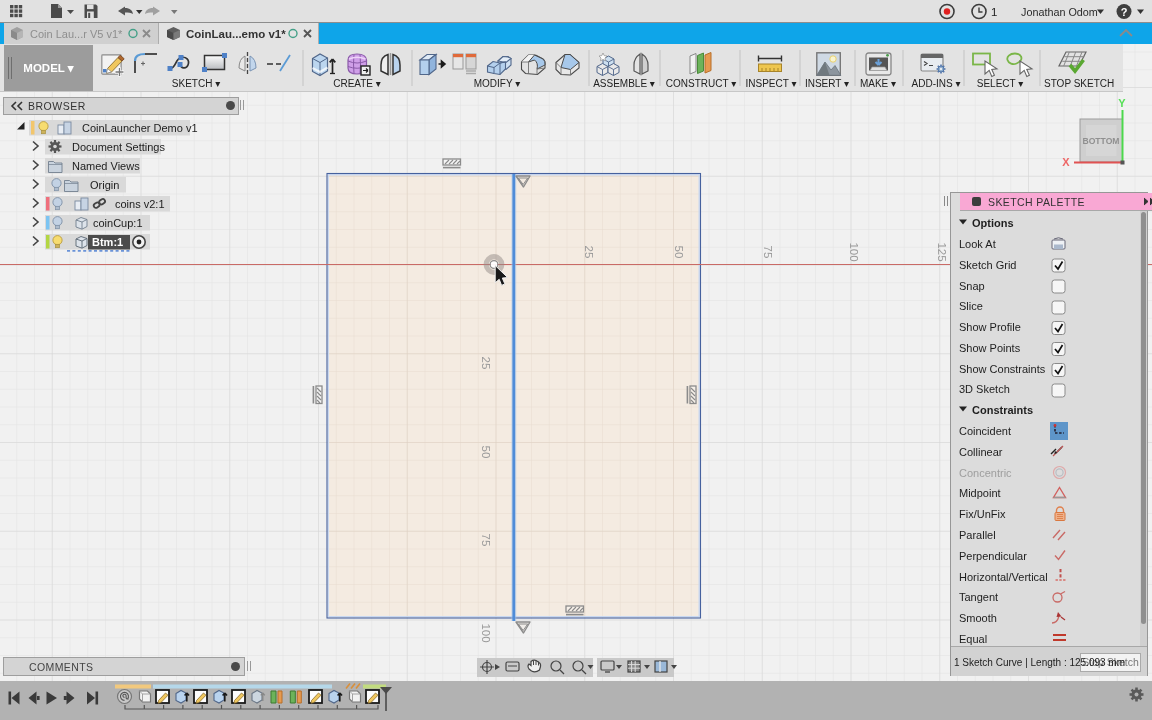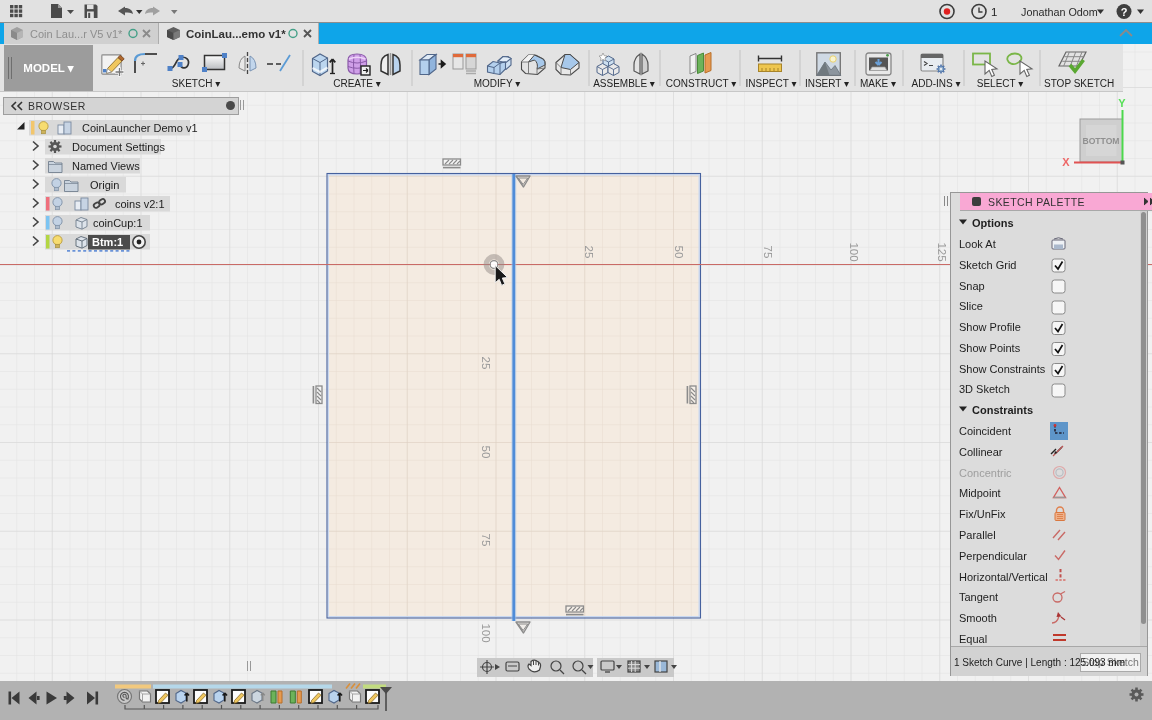--- a/index.html
+++ b/index.html
@@ -651,20 +651,24 @@
 
   <div class="abs" style="left:189px;top:18px;width:7px;height:435px;background:#d0d0d0"></div>
   <div class="abs" style="left:190px;top:19px;width:5px;height:412px;background:#8f8f8f;border-radius:3px"></div>
 
   <div class="abs" style="left:0;top:453px;width:100%;height:29px;background:#d2d2d2;border-top:1px solid #a8a8a8">
     <div class="abs" style="left:129px;top:6px;width:61px;height:19px;background:#f3f3f3;border:1px solid #aaa;box-sizing:border-box;font-size:10.5px;color:#777;text-align:center;line-height:17px;white-space:nowrap">Stop Sketch</div>
     <div class="abs" style="left:3px;top:10px;font-size:10px;font-weight:normal;color:#222;white-space:nowrap">1 Sketch Curve | Length : 125.093 mm</div>
   </div>
 </div>
 
+<div class="abs" style="left:3px;top:657px;width:240px;height:17px;background:#d4d4d4;border:1px solid #9e9e9e">
+  <div class="abs" style="left:25px;top:3px;font-size:10.5px;color:#444;letter-spacing:0.4px">COMMENTS</div>
+  <div class="abs" style="left:227px;top:4px;width:9px;height:9px;border-radius:50%;background:#4a4a4a"></div>
+</div>
 <div class="abs" style="left:247px;top:661px;width:1px;height:10px;background:#999"></div>
 <div class="abs" style="left:250px;top:661px;width:1px;height:10px;background:#999"></div>
 
 <div class="abs" style="left:0;top:681px;width:1152px;height:39px;background:#b2b2b2">
   <svg class="abs" style="left:0;top:0" width="1152" height="39" id="tlicons">
 
     <g fill="#3a3a3a">
       <path d="M8.5 10.5 h2.6 v13 h-2.6 z M19.5 10.5 v13 l-8-6.5 z"></path>
       <path d="M36.5 10.5 v13 l-8-6.5 z M37 15 h2.6 v4 h-2.6 z"></path>
       <path d="M46.5 10.5 l10.5 6.5 -10.5 6.5 z"></path>

